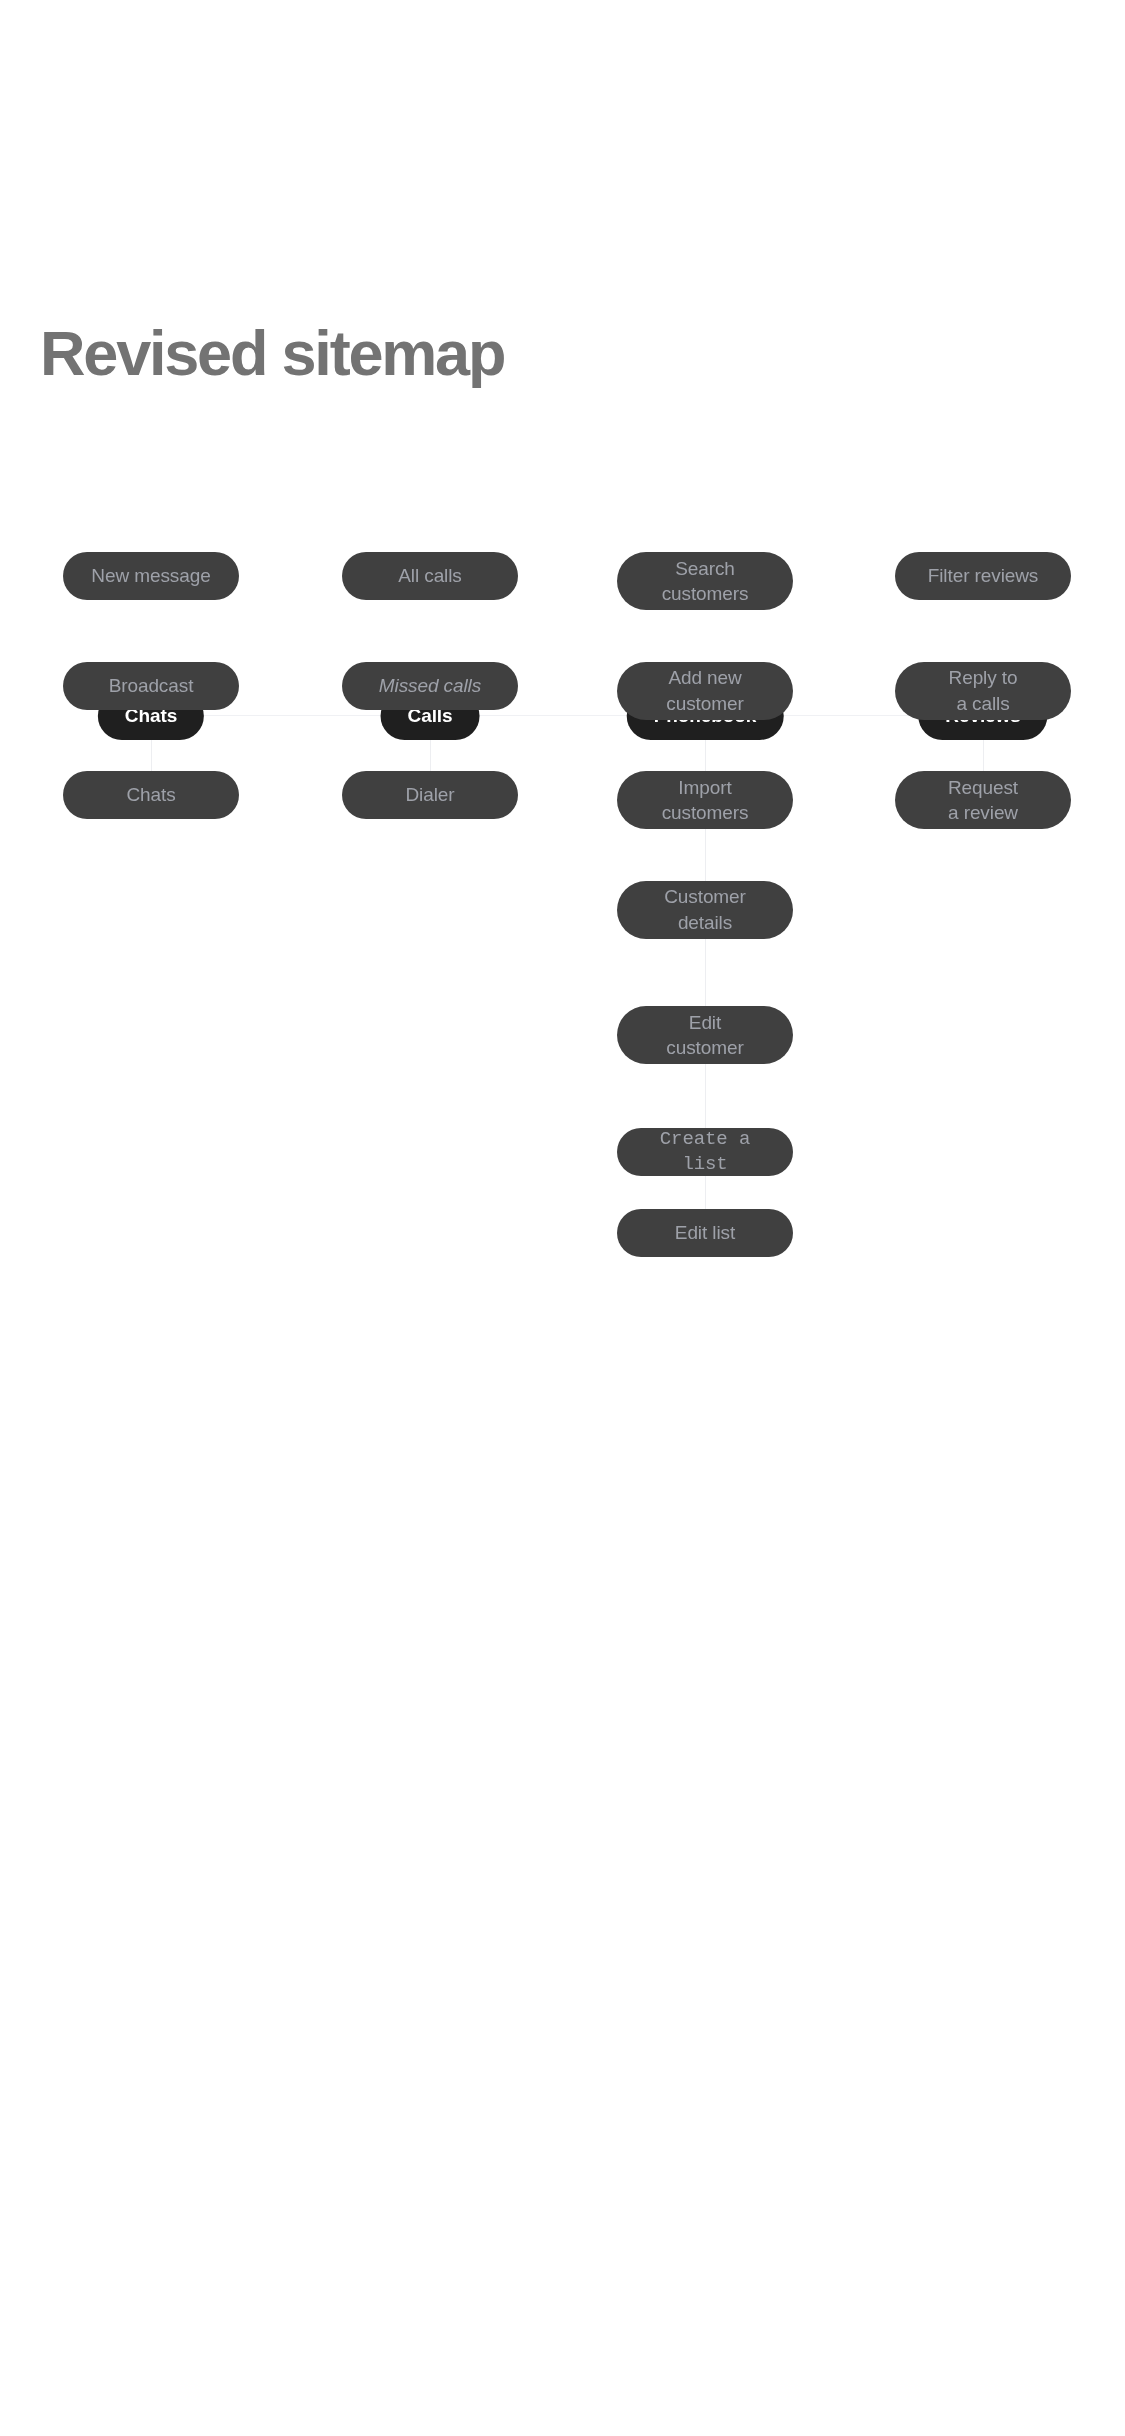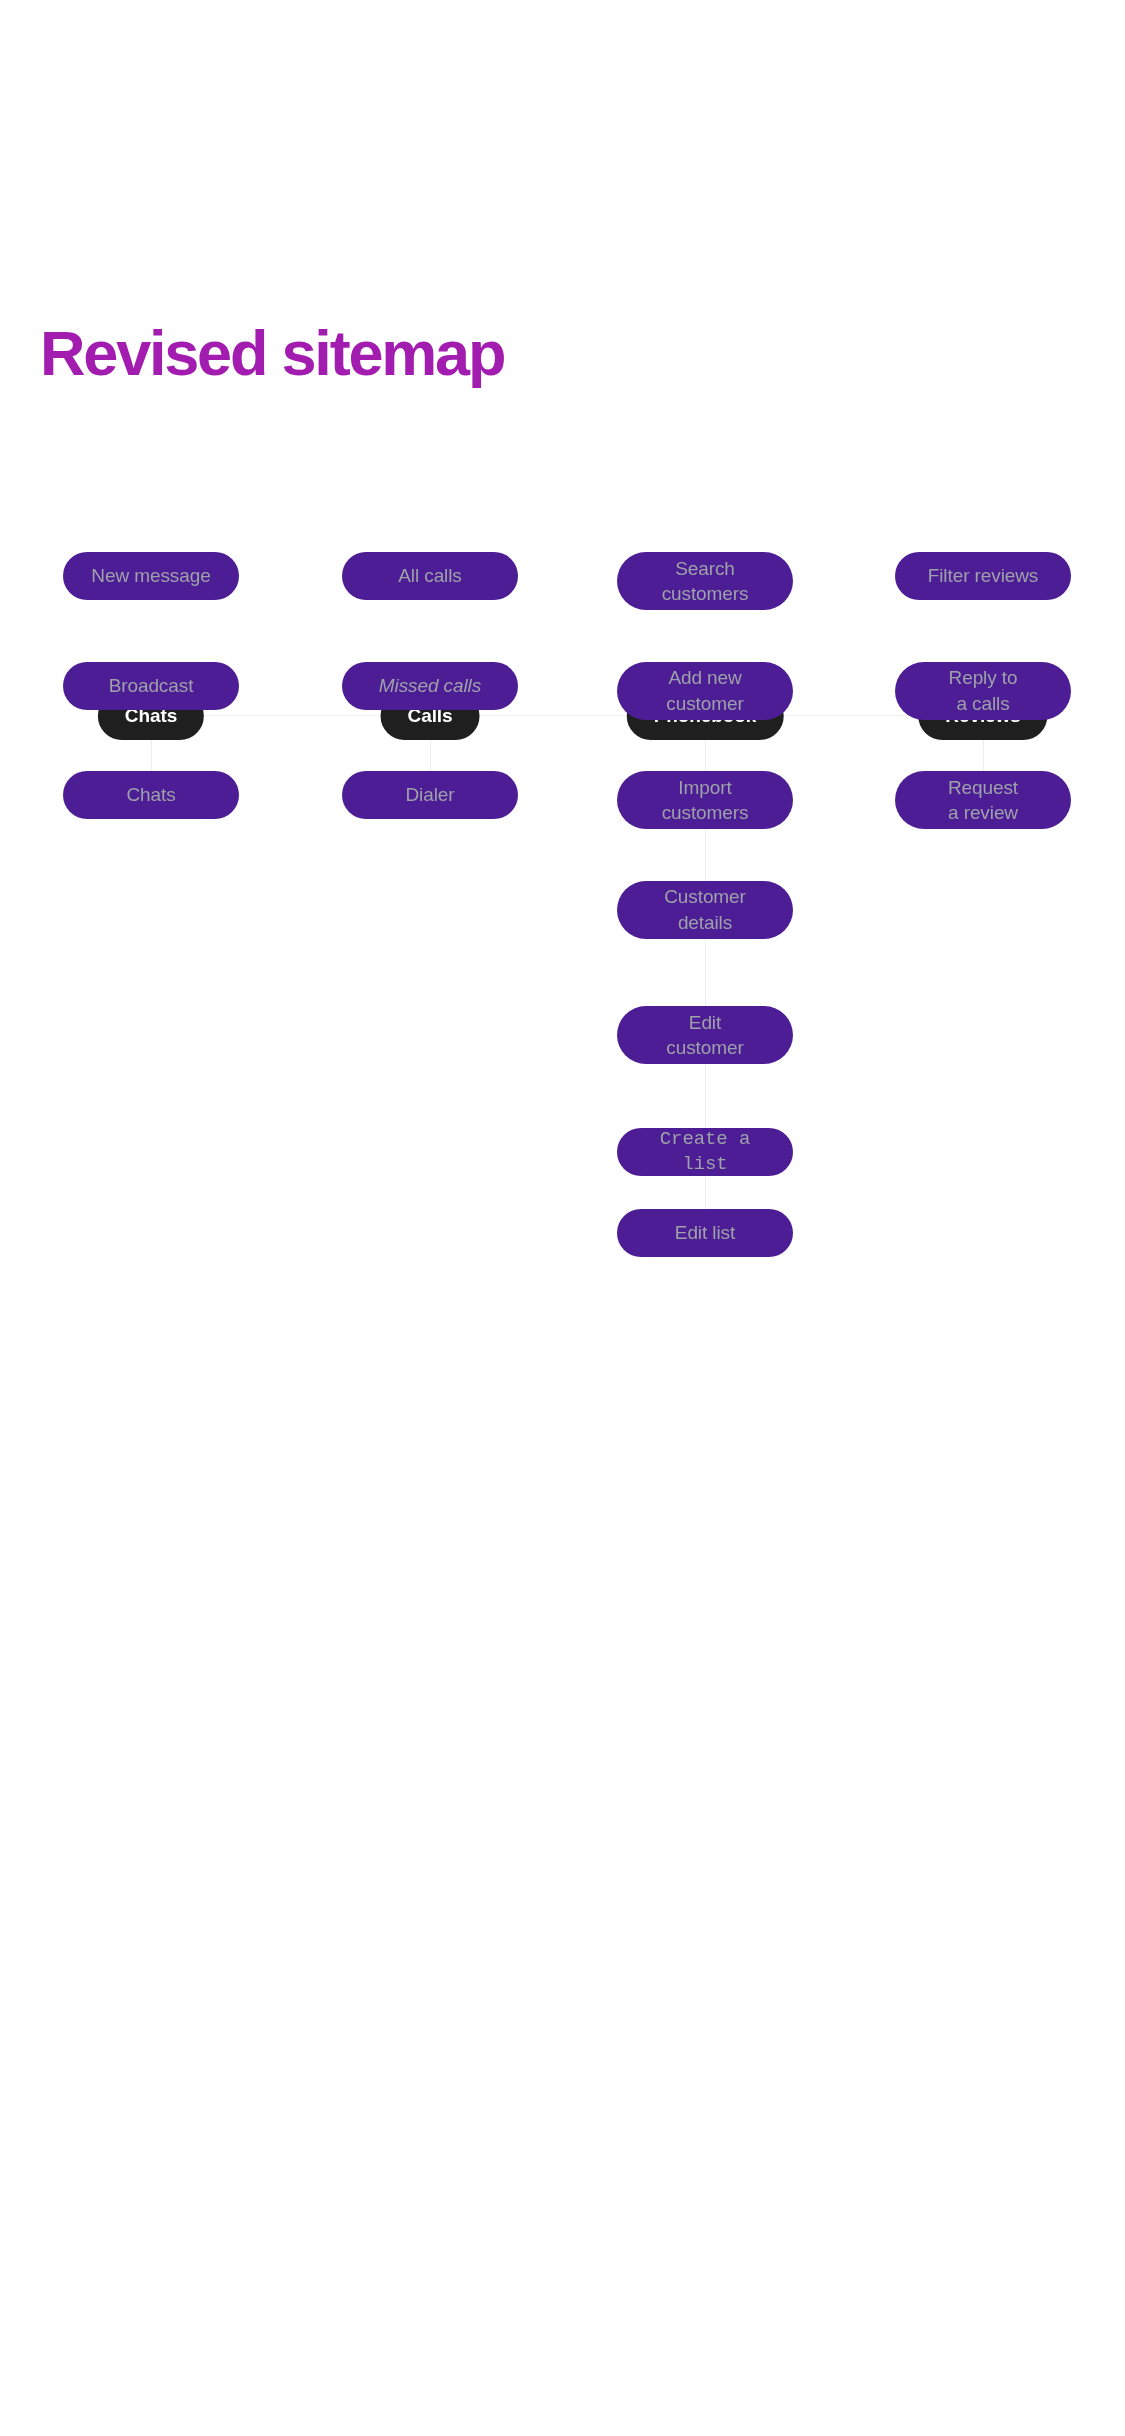--- a/index.html
+++ b/index.html
@@ -24,21 +24,21 @@
   }
 
   
   #page-title {
     position: absolute;
     left: 40px;
     top: 318px;
     font-size: 63px;
     font-weight: 700;
     letter-spacing: -2.2px;
-    color: #a21caf;
+    color: #737373;
     line-height: 1.12;
     white-space: nowrap;
   }
 
   
   #connectors {
     position: absolute;
     left: 0;
     top: 0;
     width: 1125px;
@@ -85,21 +85,21 @@
   }
 
   
   .child-pill {
     position: absolute;
     left: 50%;
     transform: translateX(-50%);
     min-width: 176px;
     box-sizing: border-box;
     border-radius: 30px;
-    background: #4c1d95;
+    background: #404040;
     color: #9ea1a9;
     font-size: 19px;
     font-weight: 400;
     letter-spacing: -0.1px;
     display: flex;
     align-items: center;
     justify-content: center;
     text-align: center;
     padding: 0 22px;
     line-height: 1.32;

